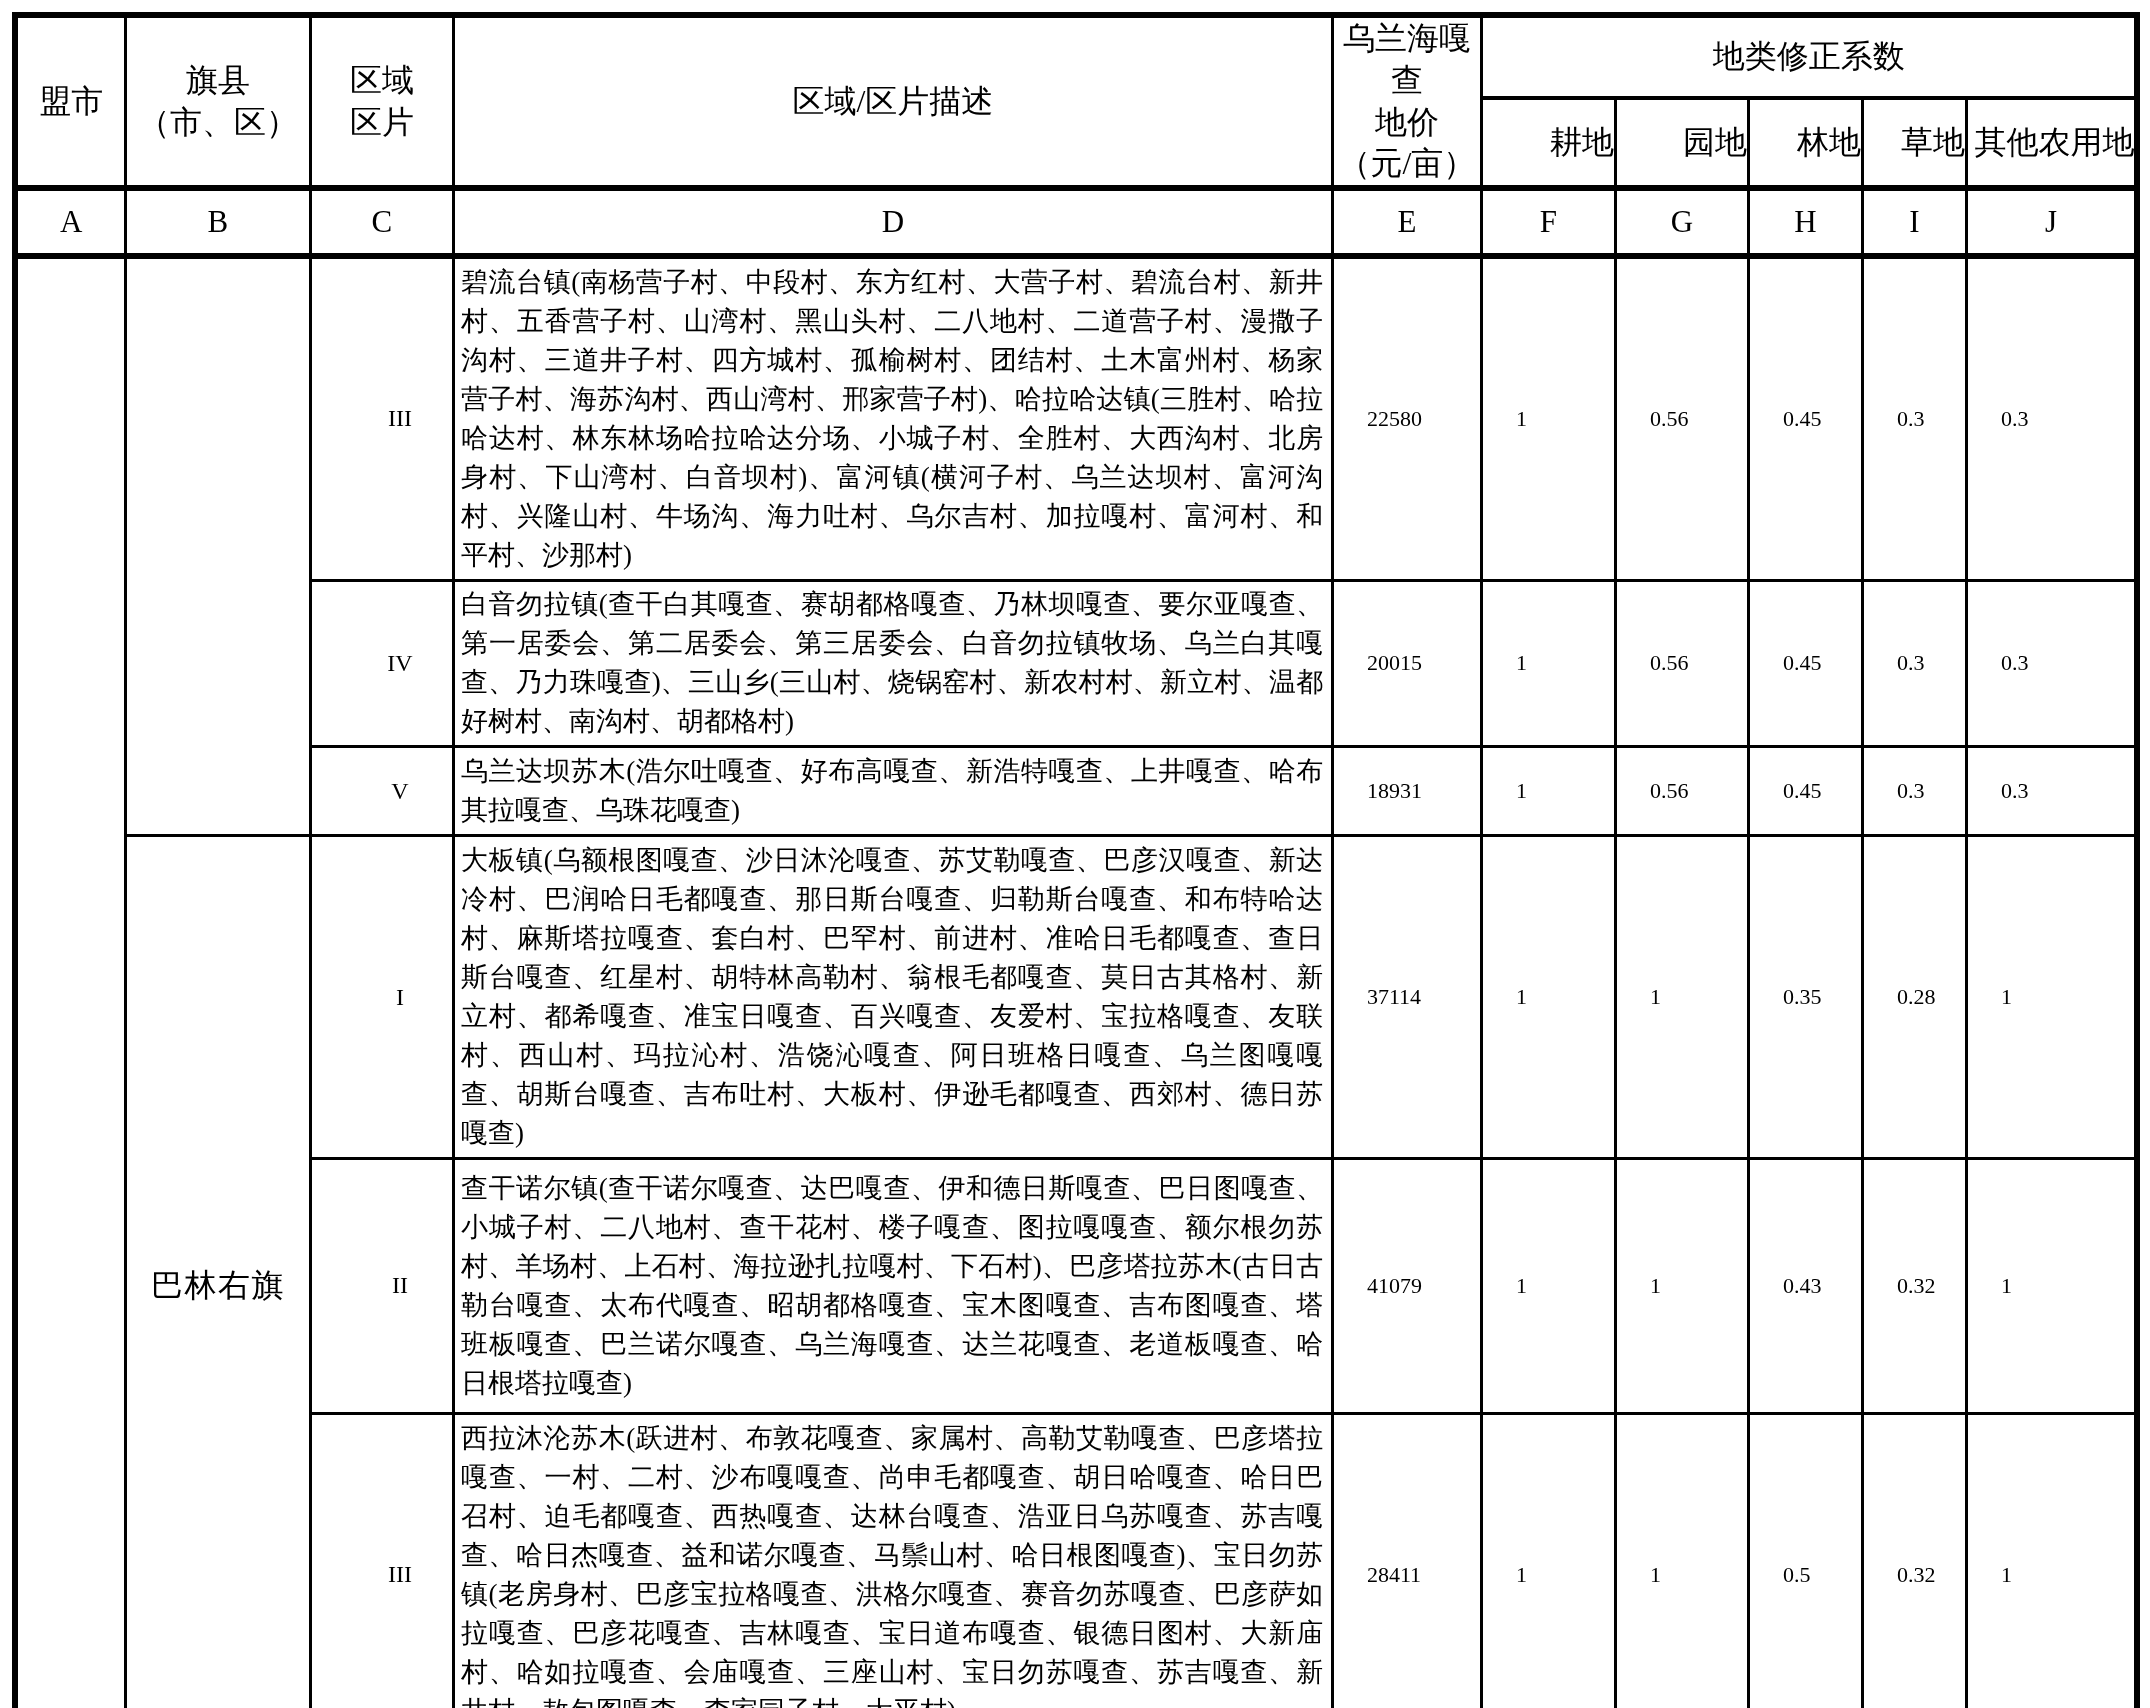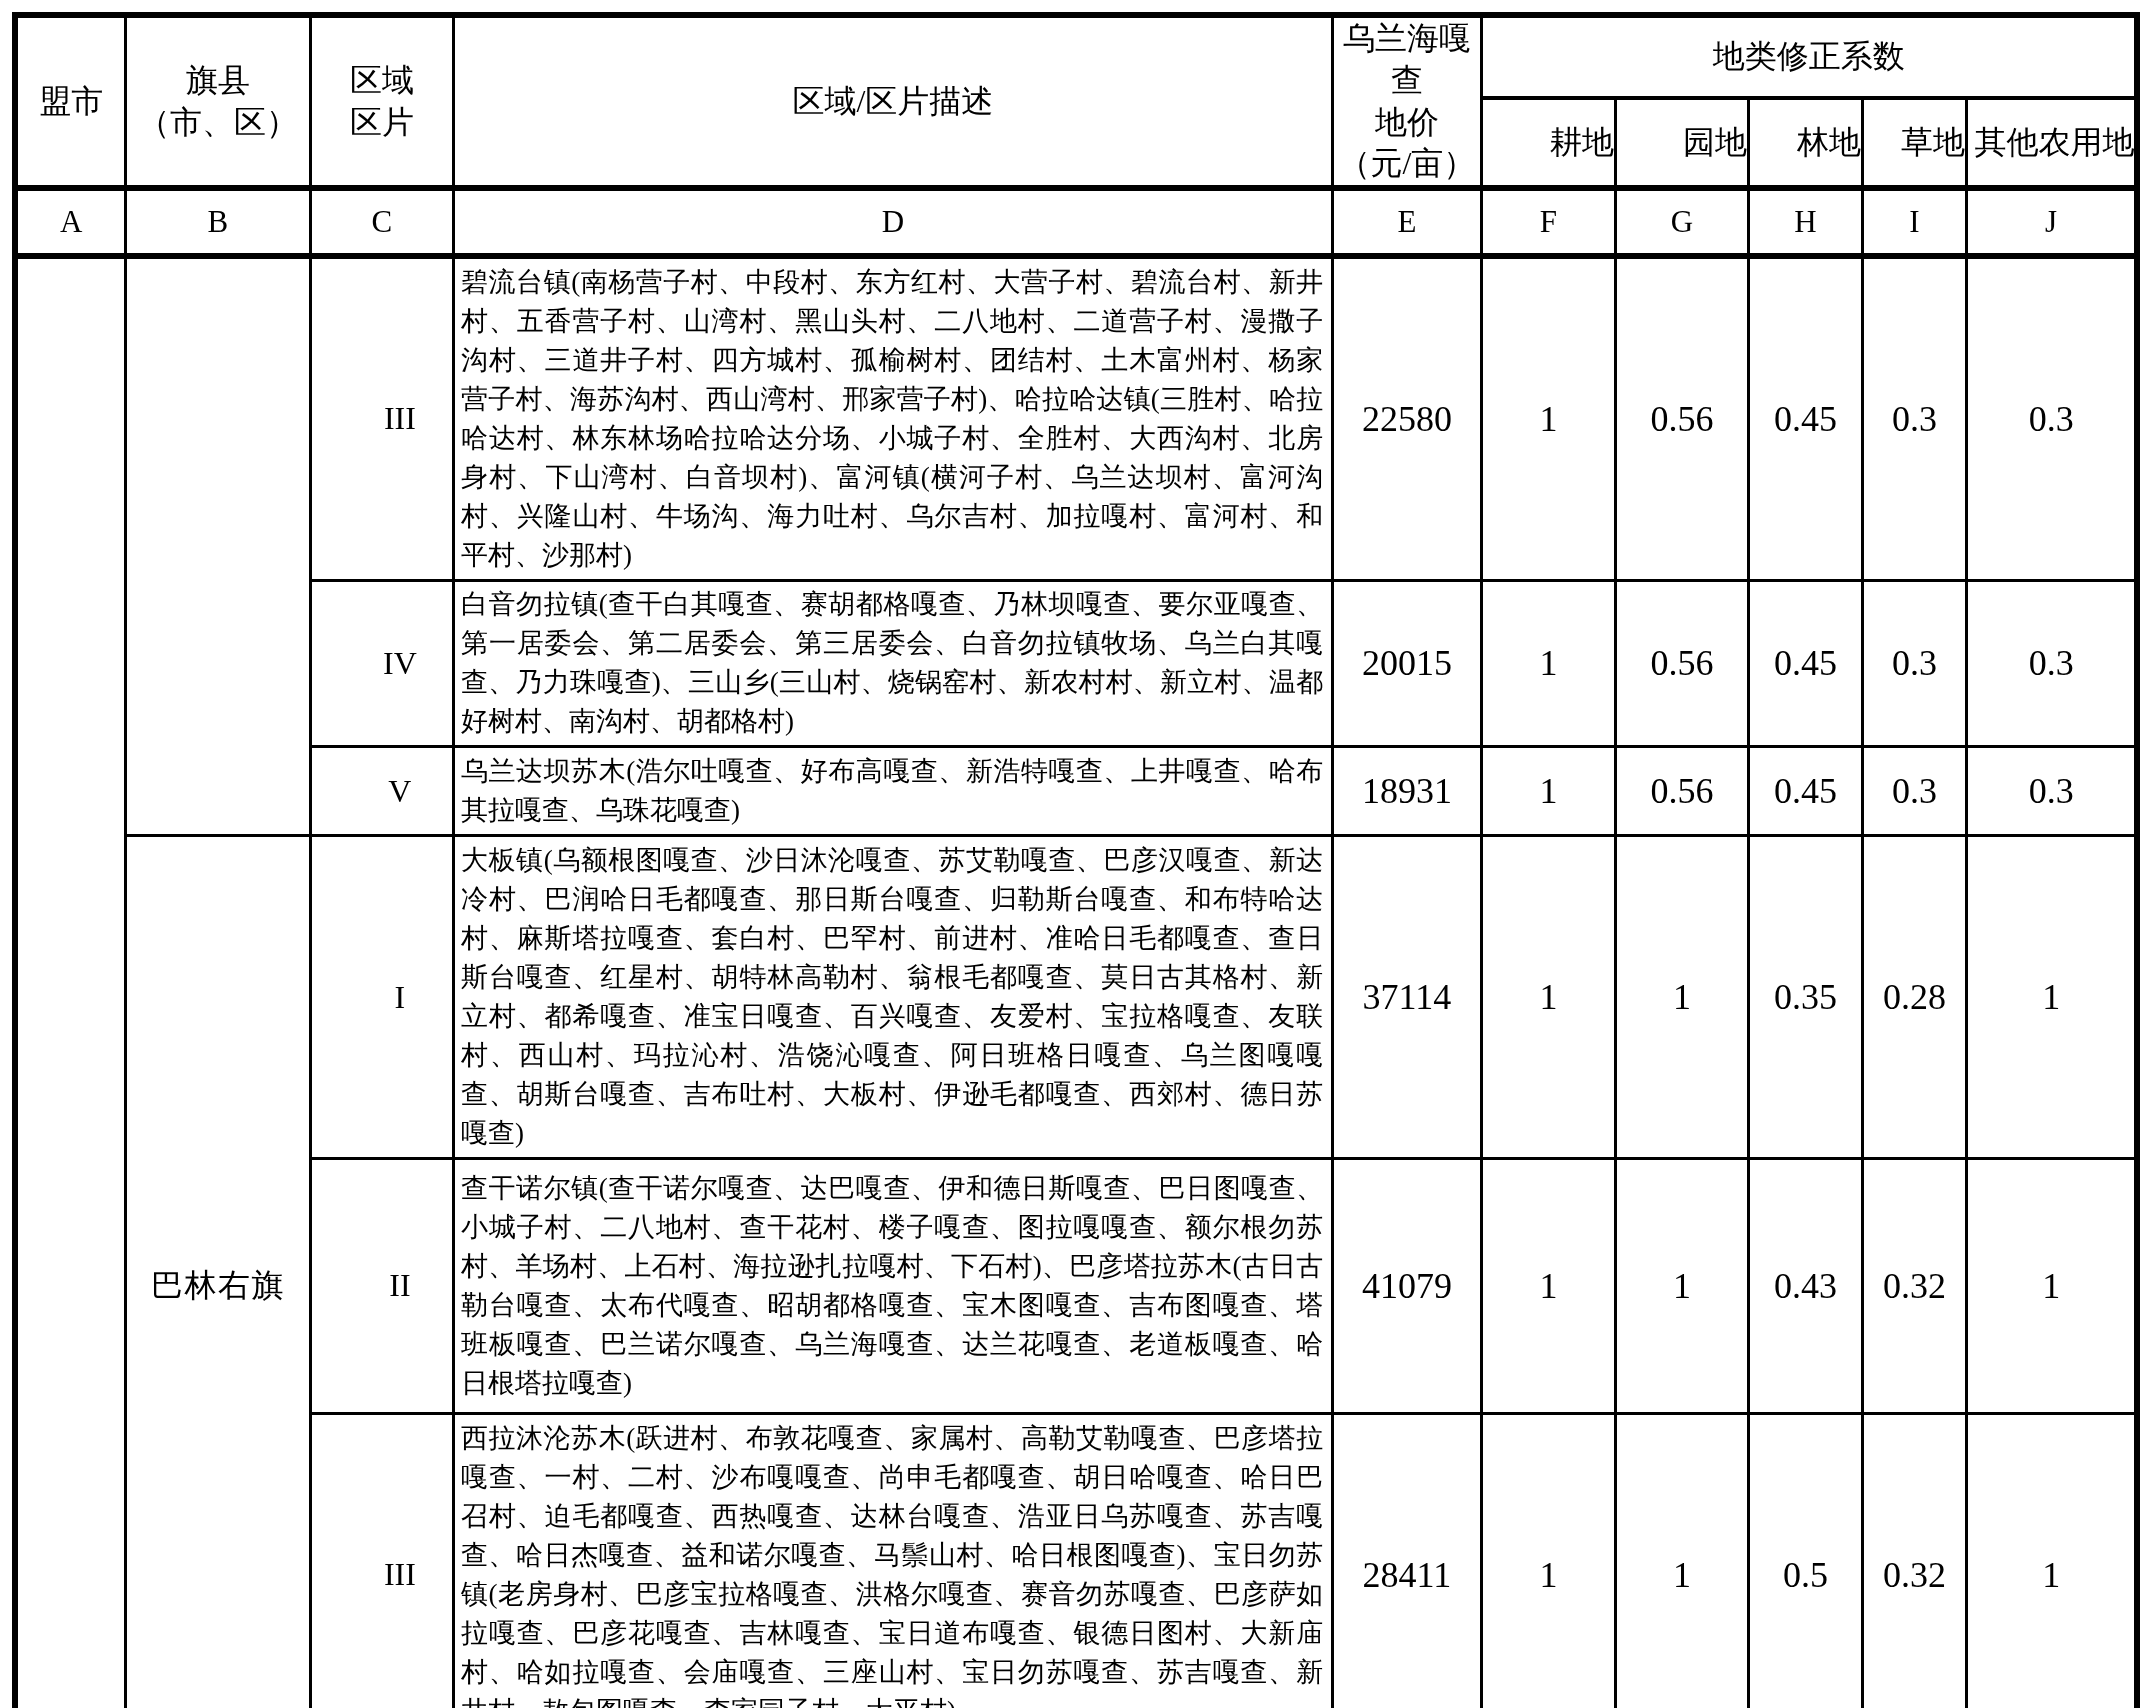--- a/index.html
+++ b/index.html
@@ -49,32 +49,33 @@
     border-bottom: 6.2px solid #000;
   }
   
   td.league-cell, td.banner-cell {
     text-align: center;
     font-size: 32px;
     letter-spacing: 1.5px;
   }
   td.zone-cell {
     text-align: center;
-    font-size: 32px;
+    font-size: 24px;
     padding-left: 36px;
   }
   td.desc-cell {
     font-size: 27px;
     line-height: 39px;
     text-align: justify;
     padding: 3.9px 7.7px 3.9px 6.2px;
   }
   td.num-cell {
-    text-align: center;
-    font-size: 36px;
+    text-align: left;
+    font-size: 22px;
+    padding-left: 33px;
   }
   tr.r1 { height: 318px; }
   tr.r2 { height: 166px; }
   tr.r3 { height: 87px; }
   tr.r4 { height: 315px; }
   tr.r5 { height: 255px; }
   tr.r6 { height: 318px; }
 </style>
 </head>
 <body>

